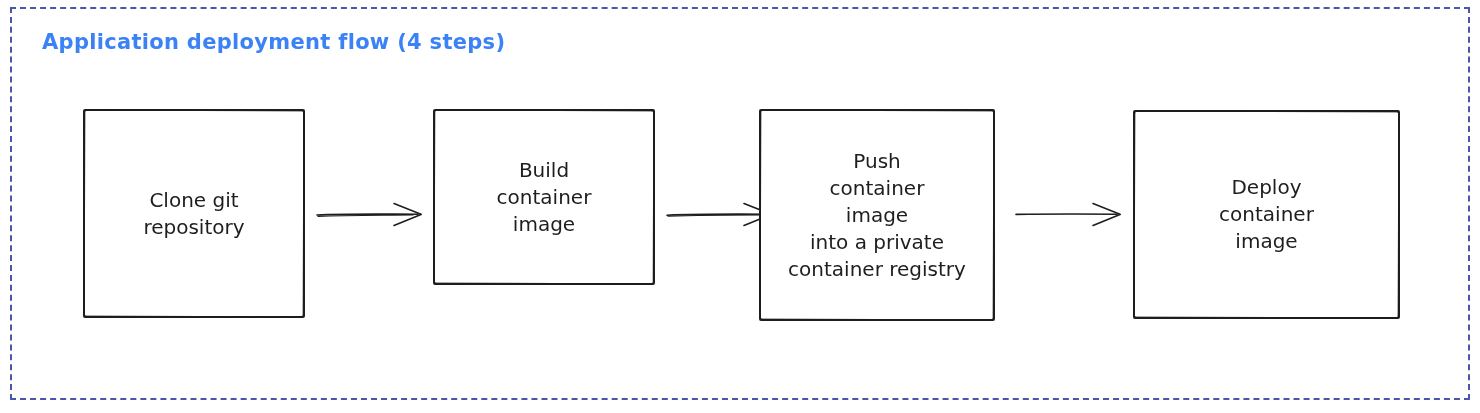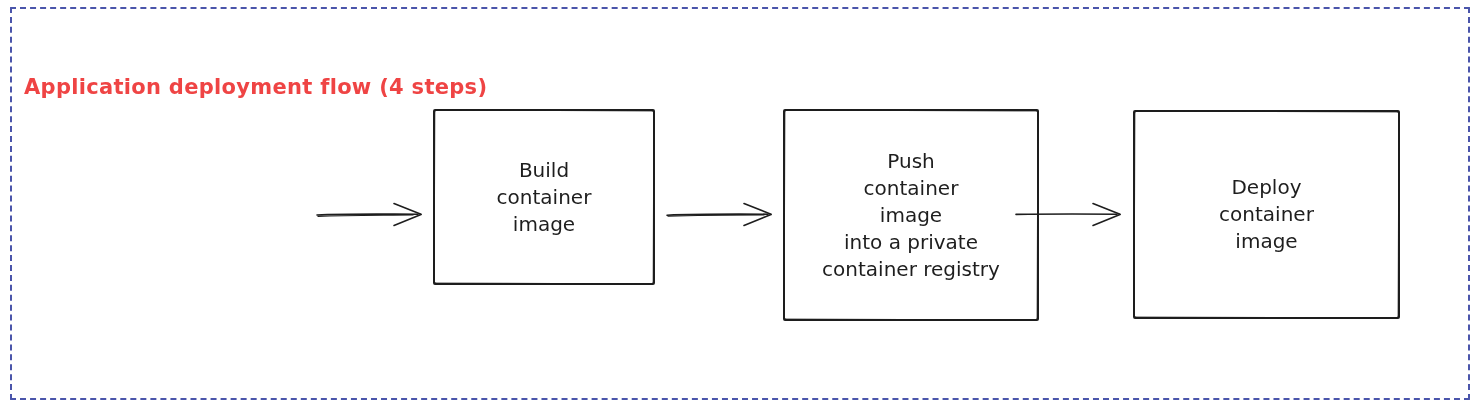--- a/index.html
+++ b/index.html
@@ -20,28 +20,27 @@
     left: 10px;
     top: 7px;
     width: 1456px;
     height: 389px;
     border: 2px dashed #4a55ab;
     border-radius: 1px;
     pointer-events: none;
   }
   .diagram-title {
     position: absolute;
-    left: 24px;
+    left: 42px;
     top: 30px;
     font-size: 21px;
     font-weight: 700;
     letter-spacing: 0.3px;
-    color: #ef4444;
+    color: #3b82f6;
     white-space: nowrap;
-    margin-top: 45px;
   }
   .step-box {
     position: absolute;
     width: 222px;
     height: 209px;
     border: 2px solid #1e1e1e;
     border-radius: 2px;
     background: #ffffff;
     display: flex;
     align-items: center;
@@ -71,35 +70,39 @@
     width: 112px;
     height: 28px;
   }
   .arrow svg {
     display: block;
     width: 112px;
     height: 28px;
   }
   #box-1 { left: 83px;   top: 109px; }
   #box-2 { left: 433px;  top: 109px; height: 176px; }
-  #box-3 { left: 783px;  top: 109px; width: 256px; height: 212px; }
+  #box-3 { left: 759px;  top: 109px; width: 236px; height: 212px; }
   #box-4 { left: 1133px; top: 110px; width: 267px; }
   #arrow-1 { left: 315px;  top: 200px; }
   #arrow-2 { left: 665px;  top: 200px; }
   #arrow-3 { left: 1014px; top: 200px; }
 </style>
 </head>
 <body>
 
 <div class="canvas">
 
   <div class="frame"></div>
 
   <div class="diagram-title">Application deployment flow (4 steps)</div>
 
+  <div class="step-box" id="box-1">
+    <div class="step-label">Clone git
+repository</div>
+  </div>
 
   <div class="arrow" id="arrow-1">
     <svg viewBox="0 0 112 28" fill="none" xmlns="http://www.w3.org/2000/svg">
       <path d="M2 15 C 30 13.6, 70 14.2, 103 14.2" stroke="#1e1e1e" stroke-width="1.6" stroke-linecap="round"></path>
       <path d="M3 16.4 C 32 15.0, 68 15.4, 98 15.0" stroke="#1e1e1e" stroke-width="1.1" stroke-linecap="round"></path>
       <path d="M79 3.5 L 106 14.2" stroke="#1e1e1e" stroke-width="1.6" stroke-linecap="round"></path>
       <path d="M79 25.5 L 106 14.6" stroke="#1e1e1e" stroke-width="1.6" stroke-linecap="round"></path>
     </svg>
   </div>
 

